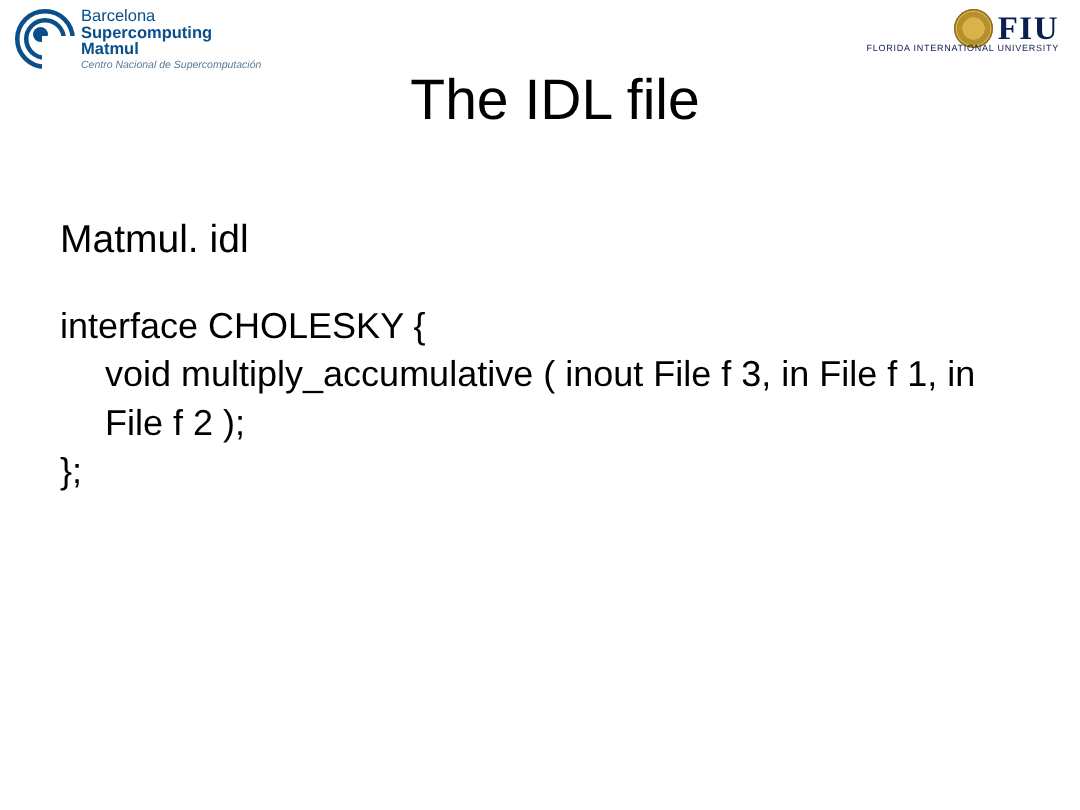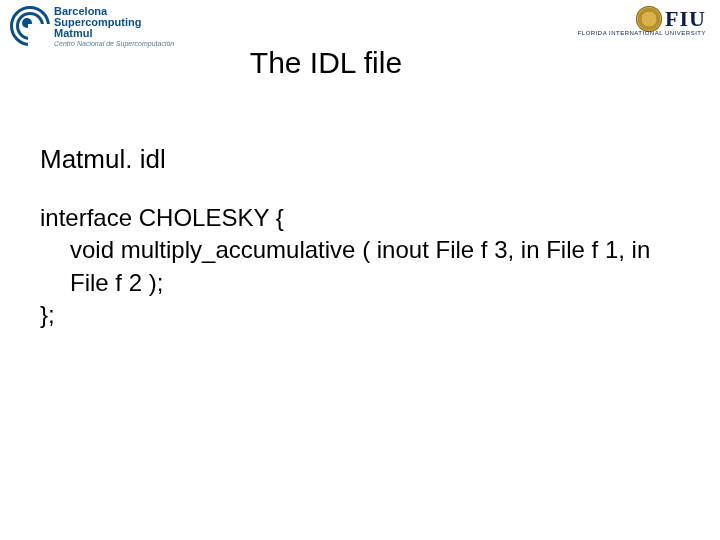--- a/index.html
+++ b/index.html
@@ -41,21 +41,21 @@
   .bsc-mark .r1 { width: 34px; height: 34px; left:0; top:0; border-width:3px; border-color:#0b4f8a;}
   .bsc-mark .r2 { width: 22px; height: 22px; left:6px; top:6px; border-width:3px; border-color:#0b4f8a;}
   .bsc-mark .dot { width:10px; height:10px; left:12px; top:12px; background:#0b4f8a; border-radius:50%; position:absolute;}
   .bsc-mark::after{
     content:""; position:absolute; right:-2px; bottom:-2px; width:22px; height:22px; background:#fff;
   }
   .bsc-text {
     line-height: 1.0;
     color:#0b4f8a;
   }
-  .bsc-text .l1 { font-size: 11px; font-weight: bold; }
+  .bsc-text .l1 { font-size: 11px; font-weight: normal; }
   .bsc-text .l2 { font-size: 11px; font-weight: bold; }
   .bsc-text .l3 { font-size: 11px; font-weight: bold; }
   .bsc-text .l4 { font-size: 7px; color:#5a7a94; font-style: italic; margin-top:1px; }
 
   .logo-right {
     position: absolute;
     right: 4px; top: 0;
     text-align: right;
   }
   .fiu {
@@ -82,21 +82,22 @@
     color:#0a1f4d;
     text-align:right;
     margin-top:-2px;
   }
 
   .title {
     position:absolute;
     left:0; width:652px;
     top:46px;
     text-align:center;
-    font-size:30px;
+    font-size:38px;
+    padding-left:44px;
   }
 
   .filename {
     position:absolute;
     left:40px;
     top:144px;
     font-size:26px;
   }
 
   .code {

